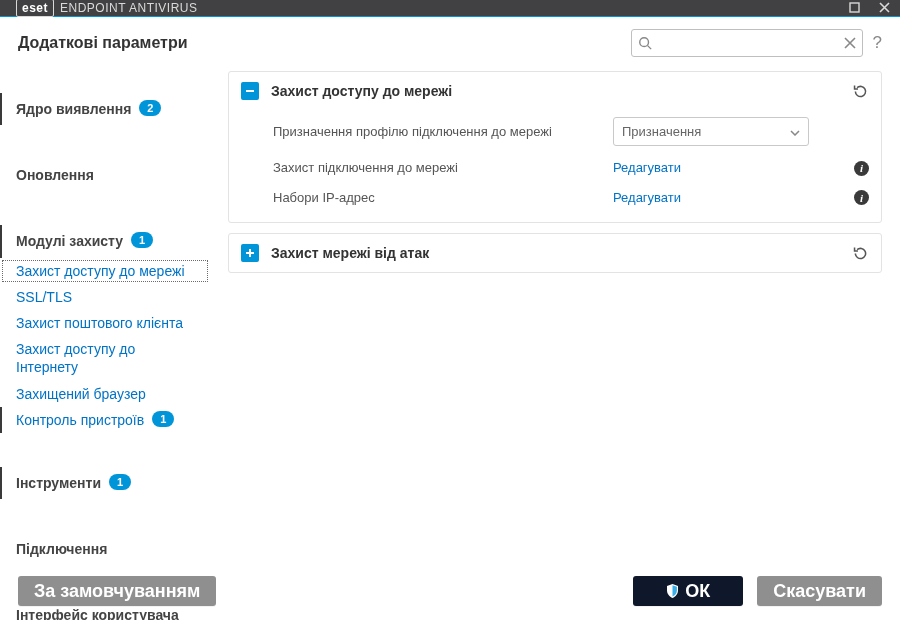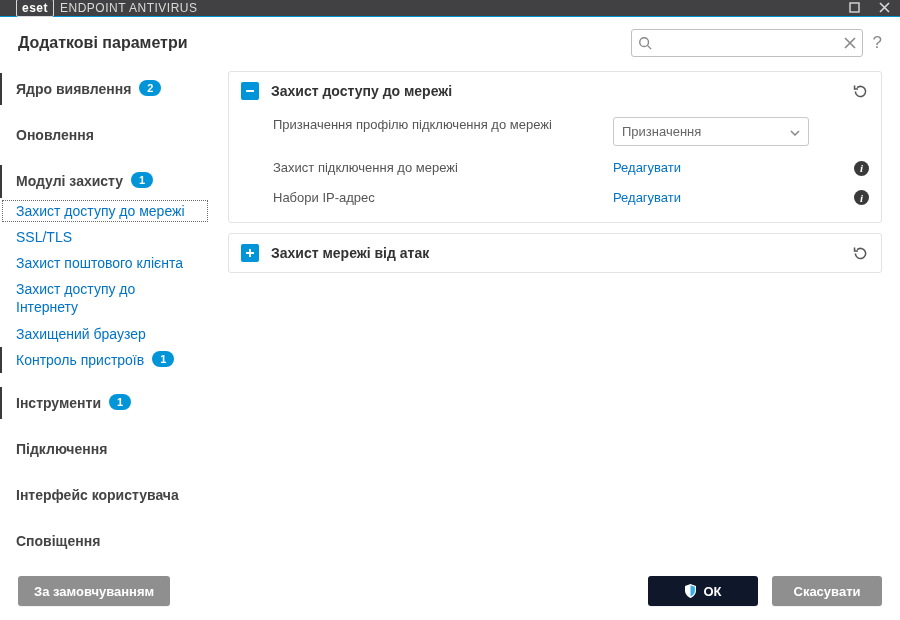--- a/index.html
+++ b/index.html
@@ -109,20 +109,21 @@
     gap: 6px;
     padding: 7px 10px 7px 14px;
     font-size: 14px;
     color: #444;
     cursor: pointer;
     border-left: 2px solid transparent;
     line-height: 1.3;
   }
   .nav-item.group {
     font-weight: 600;
+    margin-top: 20px;
   }
   .nav-item.link {
     color: #0073c6;
     font-weight: 400;
     padding-top: 4px;
     padding-bottom: 4px;
   }
   .nav-item.selected {
     outline: 1px dotted #6a6a6a;
     outline-offset: -3px;
@@ -187,20 +188,21 @@
     color: #555;
     cursor: pointer;
     display: flex;
     align-items: center;
   }
   .panel-body {
     padding: 0 12px 10px 44px;
   }
   .row {
     display: flex;
+    align-items: center;
     padding: 7px 0;
     font-size: 13px;
   }
   .row .label {
     flex: 0 0 340px;
     color: #555;
   }
   .row .value {
     flex: 0 0 180px;
   }
@@ -238,21 +240,21 @@
     gap: 14px;
   }
   .btn {
     height: 30px;
     min-width: 110px;
     border-radius: 3px;
     display: inline-flex;
     align-items: center;
     justify-content: center;
     padding: 0 16px;
-    font-size: 13px;
+    font-size: 18px;
     font-weight: 600;
     cursor: pointer;
     border: none;
     color: #fff;
     box-shadow: 0 1px 0 rgba(0,0,0,.05);
     gap: 6px;
   }
   .btn-grey { background: #8f8f8f; }
   .btn-blue { background: #0f172a; }
   .footer .spacer { flex: 1; }

